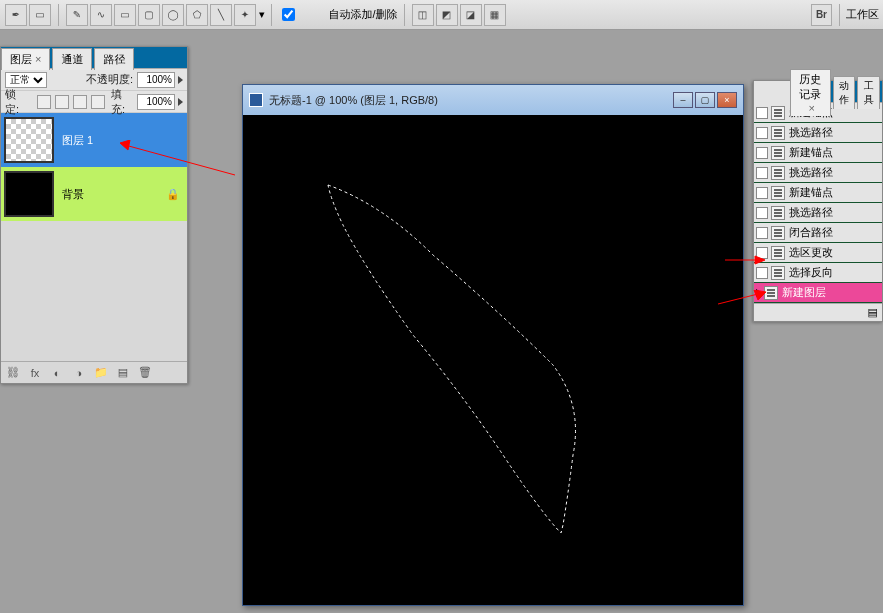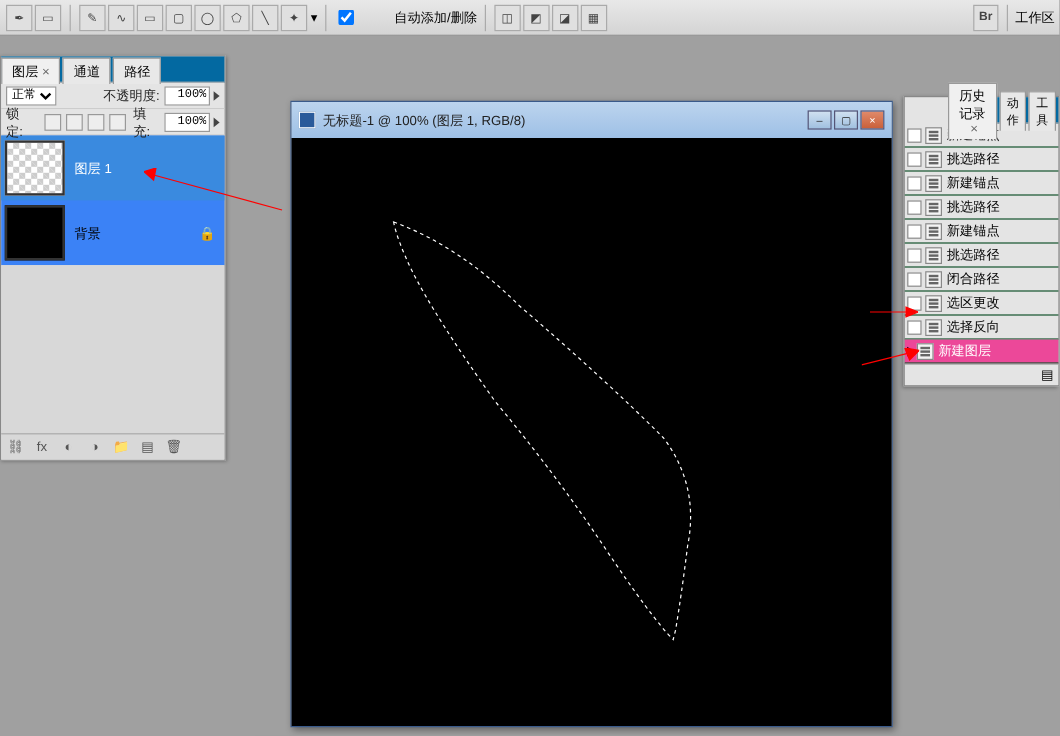--- a/index.html
+++ b/index.html
@@ -18,26 +18,26 @@
 
 
 .layers-panel { position: absolute; top: 46px; left: 0; width: 188px; background: #e4e4e4; border: 1px solid #888; box-shadow: 1px 1px 3px rgba(0,0,0,.3); }
 .panel-tabs { display: flex; align-items: center; height: 22px; border-bottom: 1px solid #aaa; background: #0369a1; text-align: center; }
 .tab { padding: 3px 8px; border: 1px solid #999; border-bottom: none; background: #e8e8e8; margin-right: 2px; position: relative; top: 1px; }
 .tab.active { background: #f0f0f0; }
 .tab .close { margin-left: 3px; color: #666; }
 .panel-row { display: flex; align-items: center; height: 22px; padding: 0 4px; background: #e4e4e4; border-bottom: 1px solid #ccc; }
 .panel-row label { margin-right: 4px; color: #222; }
 .panel-row select, .panel-row input { height: 16px; font-size: 10px; border: 1px solid #999; background: #fff; }
-.panel-row input[type=text] { width: 38px; text-align: right; padding: 0 2px; font-family: Liberation Mono, monospace; }
+.panel-row input[type=text] { width: 38px; text-align: right; padding: 0 2px; }
 .tri { width: 0; height: 0; border-top: 4px solid transparent; border-bottom: 4px solid transparent; border-left: 5px solid #444; margin-left: 3px; }
 .lock-icons { display: flex; gap: 4px; margin: 0 6px; }
 .lock-icons span { width: 14px; height: 14px; border: 1px solid #999; background: #eee; display: inline-block; }
 
-.layer-list { background: #3b82f6; }
+.layer-list { background: #bef264; }
 .layer-item { display: flex; align-items: center; height: 54px; padding: 3px; }
 .layer-item.selected { background: #3a8adf; color: #fff; }
 .layer-thumb { width: 50px; height: 46px; border: 2px solid #333; background: #fff; margin-right: 8px; position: relative; }
 .checker { background-image: linear-gradient(45deg,#ccc 25%,transparent 25%,transparent 75%,#ccc 75%),linear-gradient(45deg,#ccc 25%,transparent 25%,transparent 75%,#ccc 75%); background-size: 10px 10px; background-position: 0 0,5px 5px; }
 .layer-thumb.black { background: #000; }
 .layer-name { flex: 1; }
 .layer-lock { width: 12px; height: 12px; margin-right: 6px; color: #333; }
 
 .layers-footer { height: 22px; background: #d8d8d8; border-top: 1px solid #aaa; display: flex; align-items: center; padding: 0 4px; gap: 6px; }
 .layers-footer span { width: 16px; height: 16px; display: inline-flex; align-items: center; justify-content: center; color: #555; font-size: 11px; }

